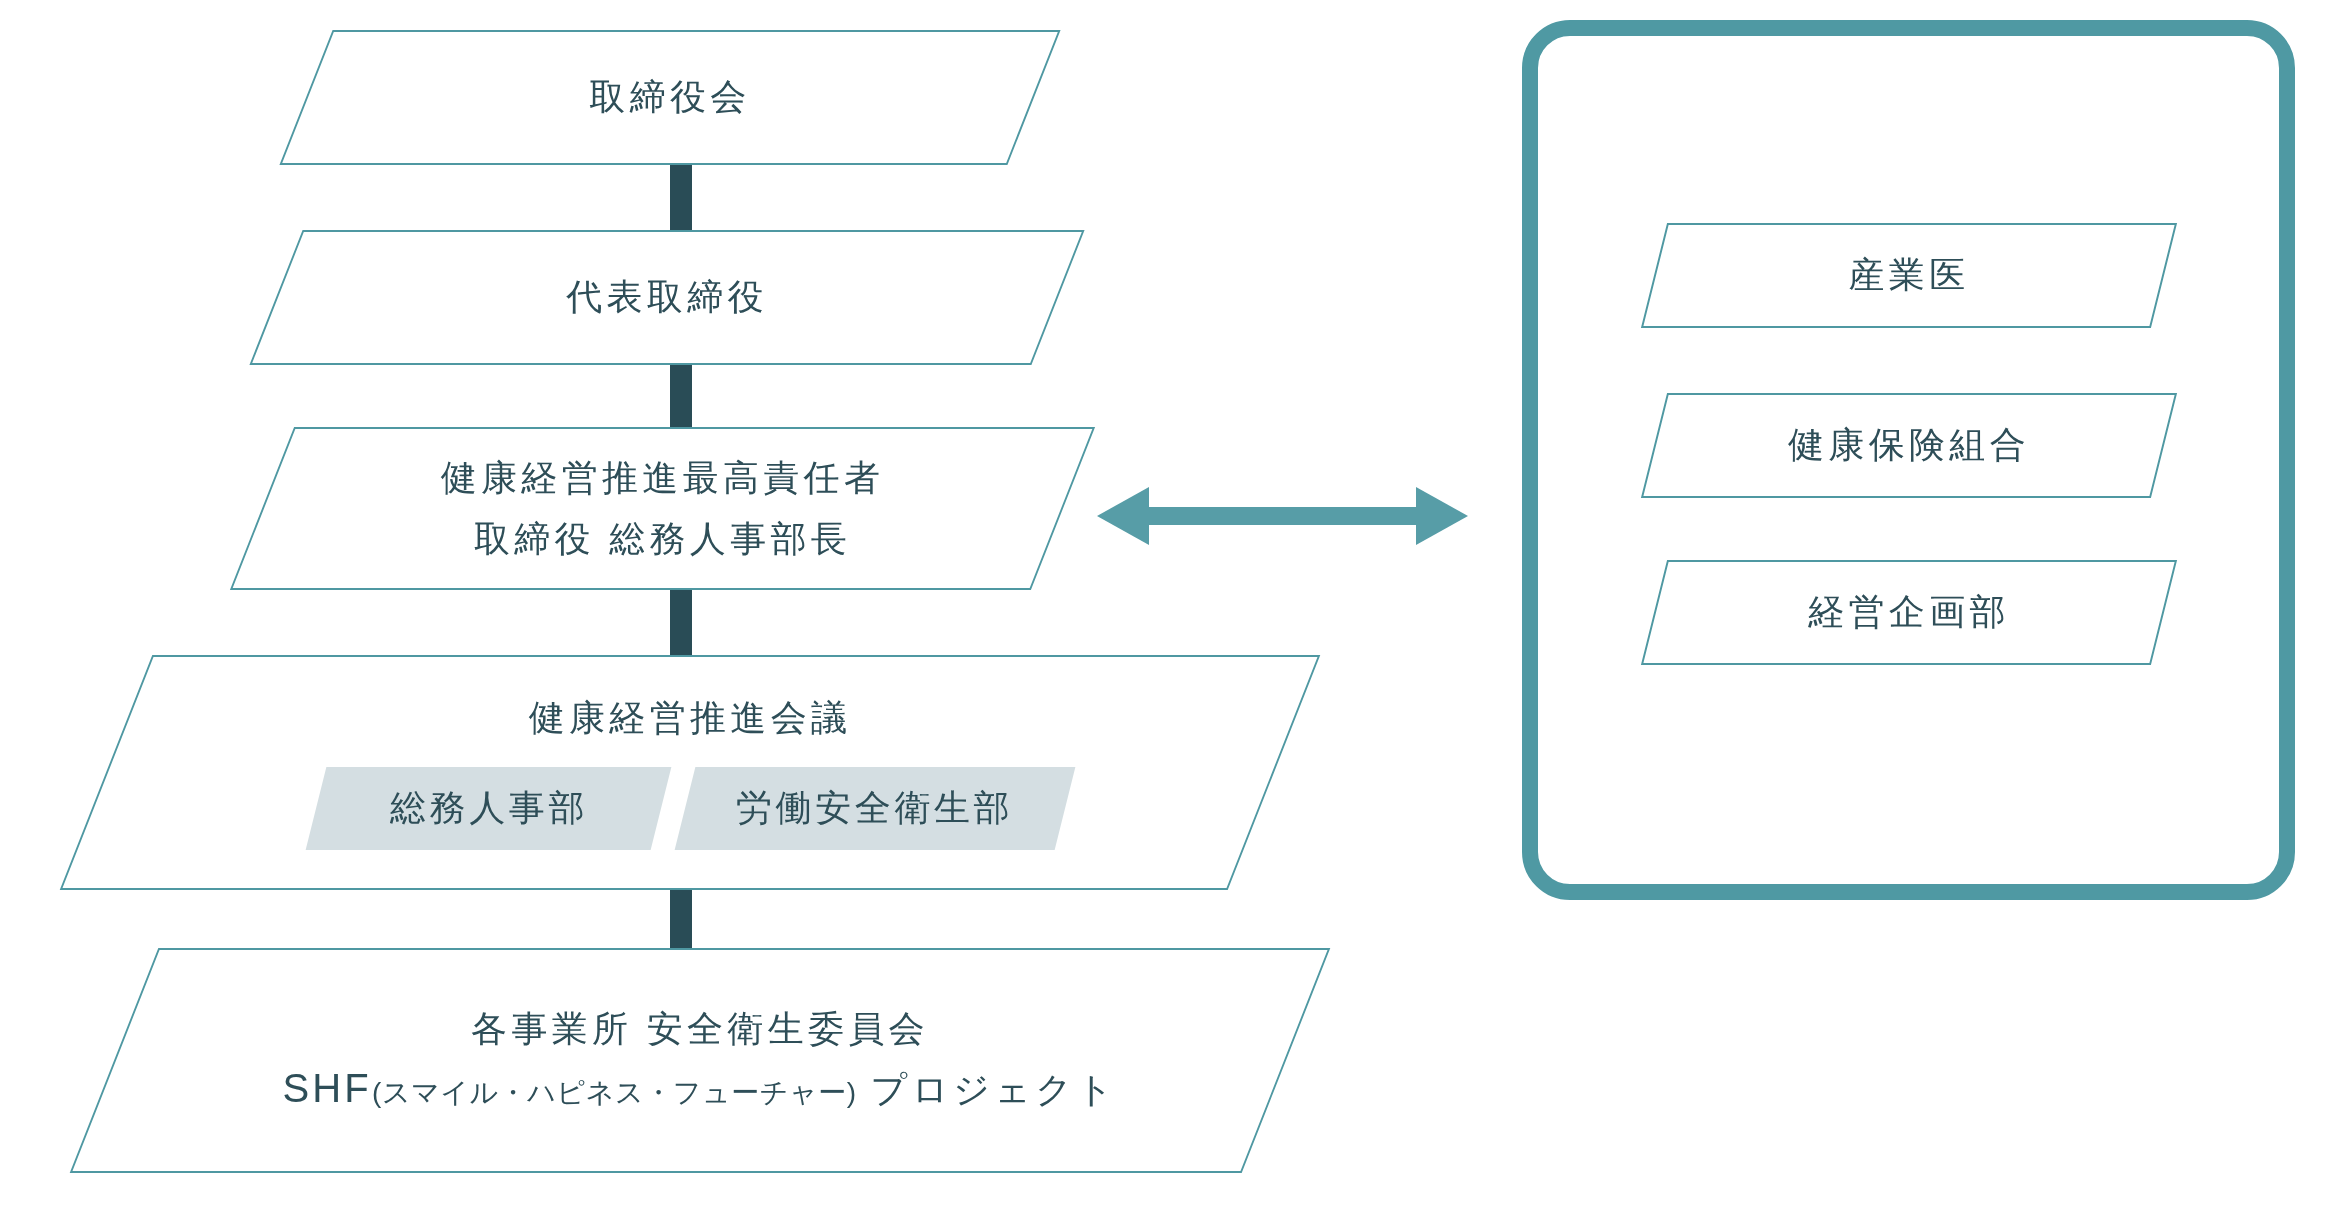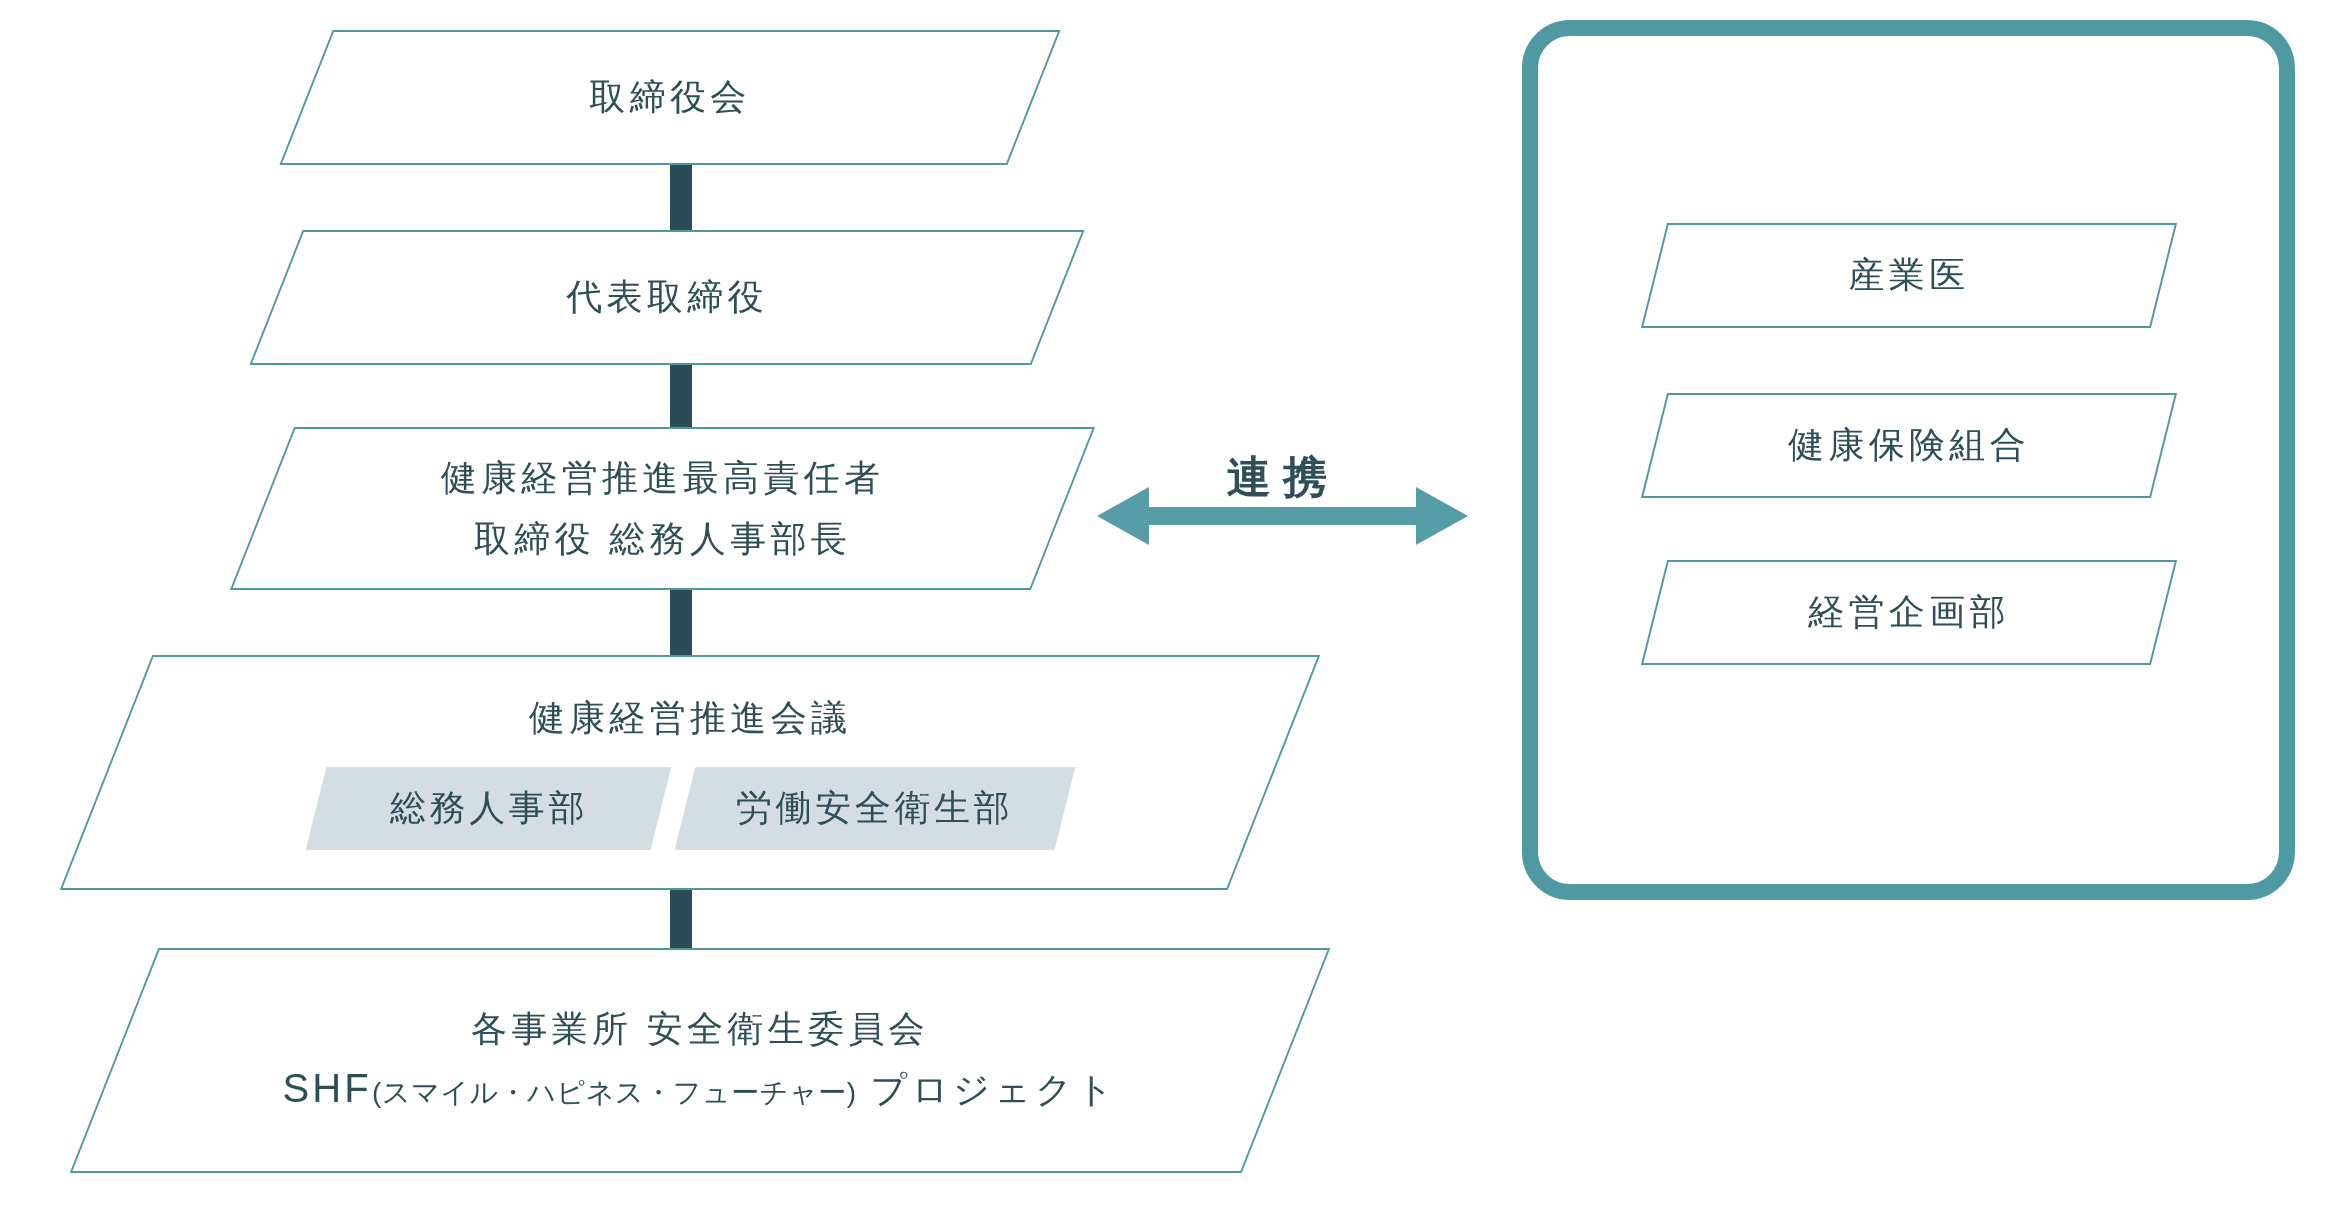--- a/index.html
+++ b/index.html
@@ -104,21 +104,20 @@
     <div class="inner two-line">
       <span class="lbl">各事業所 安全衛生委員会</span>
       <span class="shf-line">
         <span class="shf-prefix">SHF</span>
         <span class="shf-paren">(スマイル・ハピネス・フューチャー)</span>
         <span class="shf-suffix">プロジェクト</span>
       </span>
     </div>
   </div>
 
-  <div class="arrow-label">連携</div>
   <div class="arrow-head left"></div>
   <div class="arrow-shaft"></div>
   <div class="arrow-head right"></div>
 
   <div class="frame"></div>
 
   <div class="para skR rbox" style="top:223px;">
     <div class="inner">
       <span class="lbl">産業医</span>
     </div>

